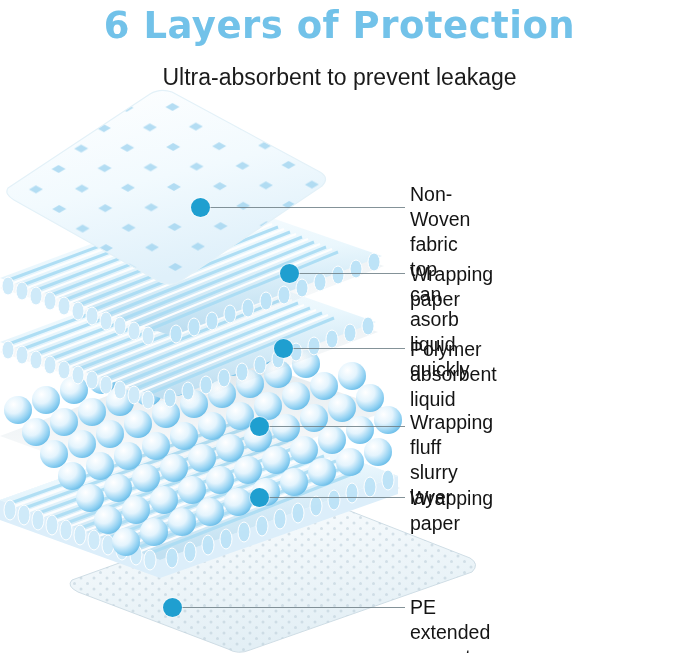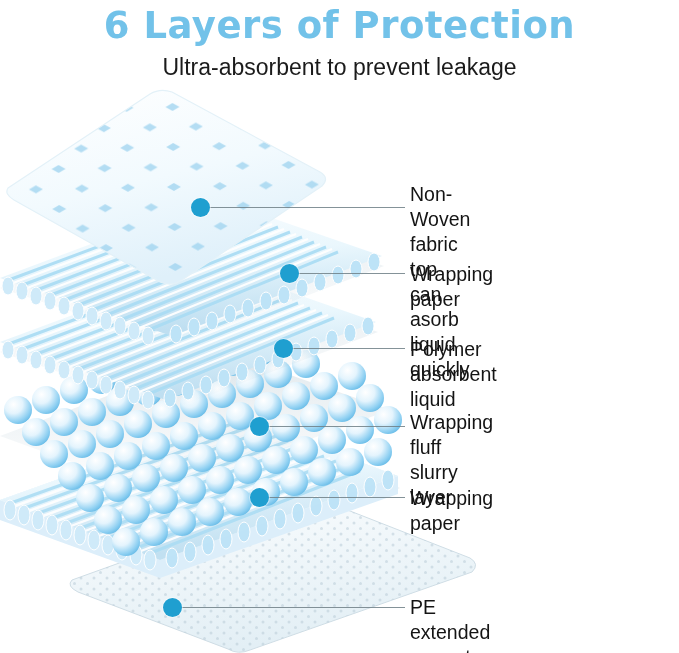--- a/index.html
+++ b/index.html
@@ -12,21 +12,21 @@
   #stage{position:absolute;inset:0;width:679px;height:653px;}
 
   
   .hdr{position:absolute;left:0;top:0;width:679px;text-align:center;}
   .title{
     font-size:37px;font-weight:bold;letter-spacing:.5px;
     color:#72c2e9;line-height:44px;margin-top:4px;
     font-family:"DejaVu Sans",sans-serif;
   }
   .subtitle{
-    font-size:23px;color:#1b1b1b;line-height:30px;margin-top:4px;
+    font-size:23px;color:#1b1b1b;line-height:30px;margin-top:14px;
     font-family:"Liberation Sans",sans-serif;font-weight:400;
   }
 
   
   .art{position:absolute;left:0;top:80px;width:679px;height:573px;}
   svg.artsvg{position:absolute;left:0;top:0;}
 
   
   .callouts{position:absolute;left:0;top:0;width:582px;height:653px;}
   .callout{position:absolute;}

